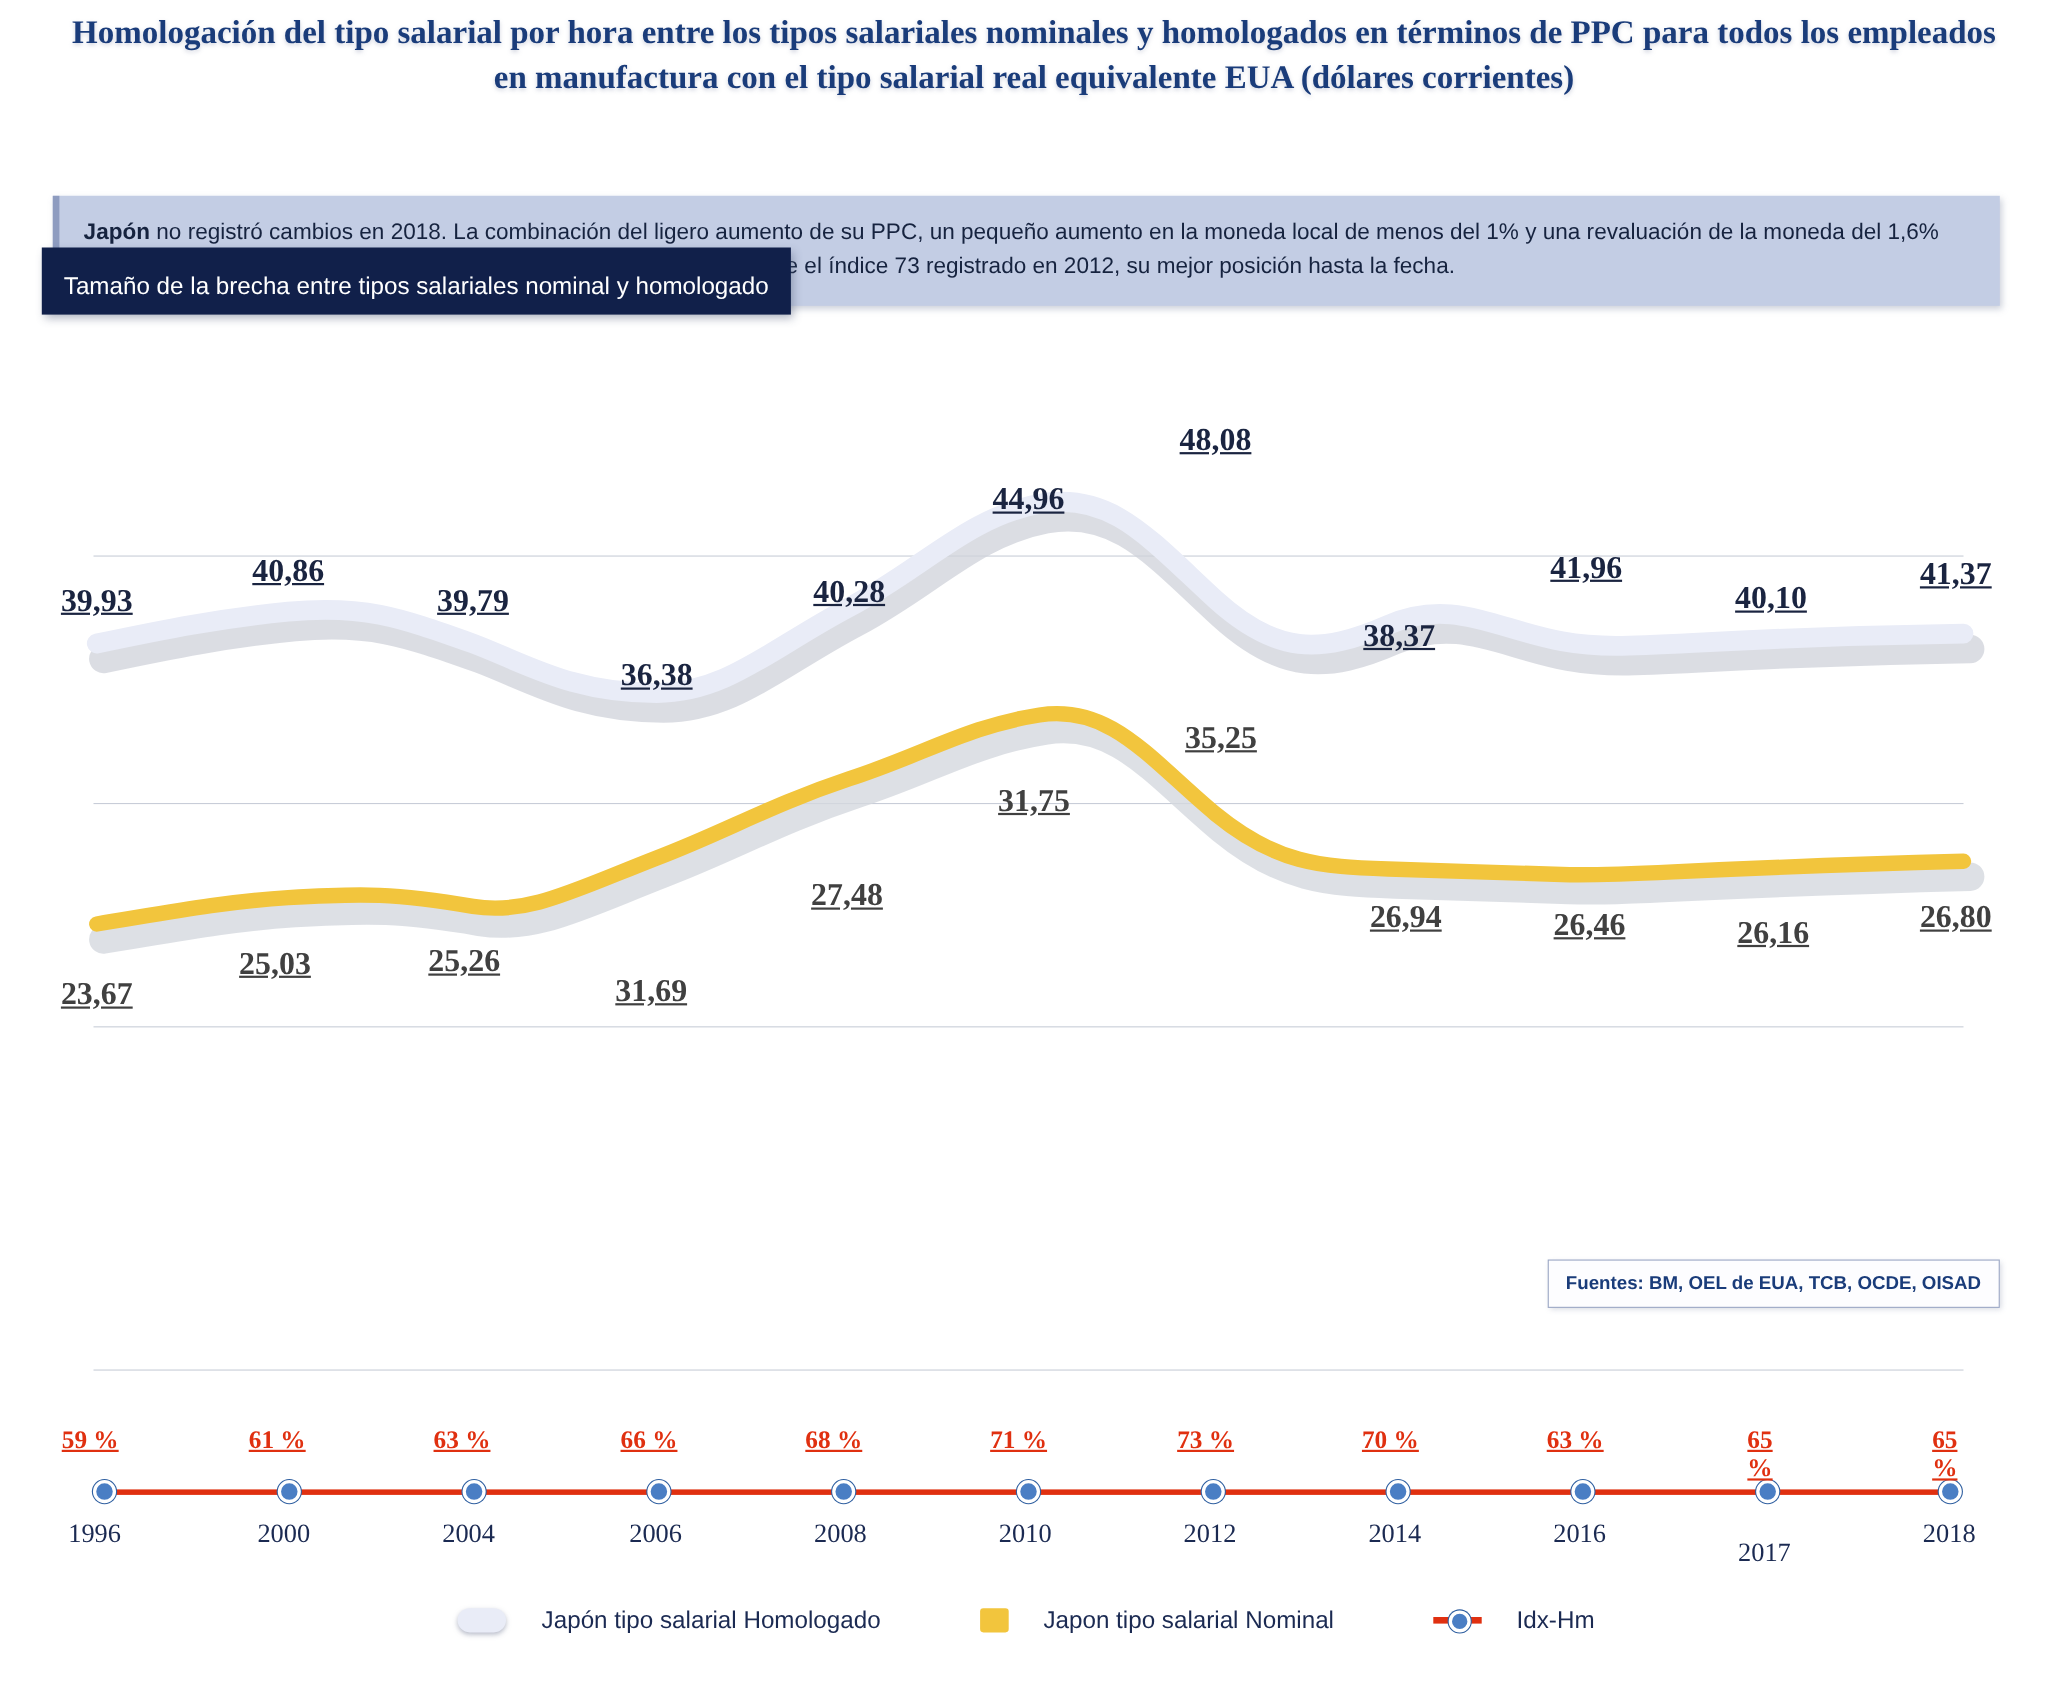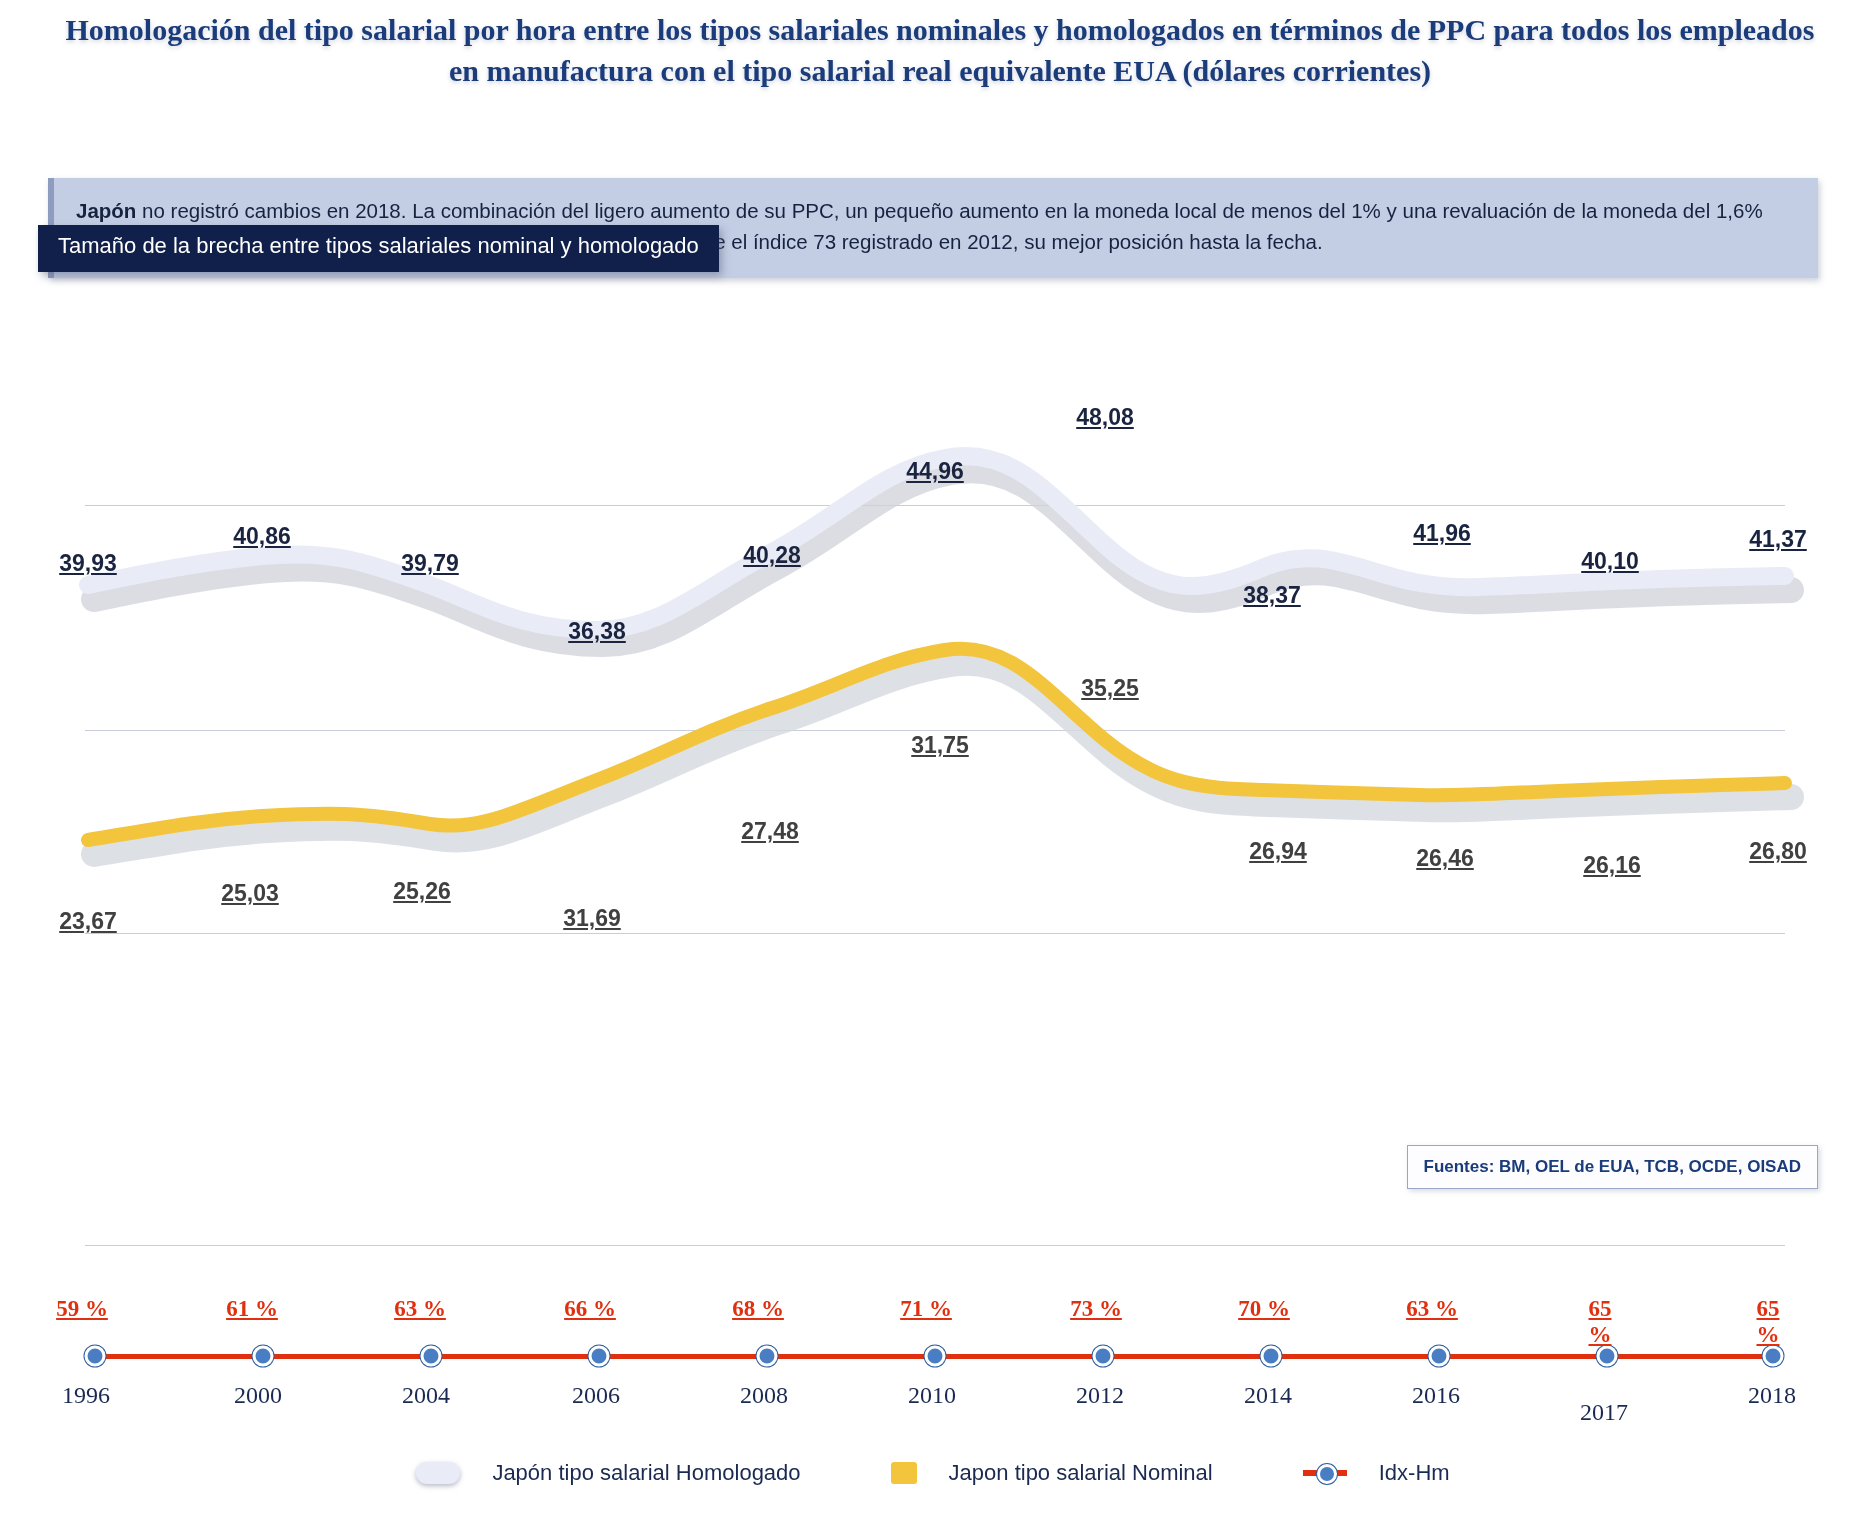--- a/index.html
+++ b/index.html
@@ -32,34 +32,33 @@
   .callout b{font-weight:bold;}
   .plot{
     position:absolute;left:0;top:340px;width:1866px;height:700px;
   }
   .gridline{
     position:absolute;left:85px;width:1700px;height:1px;background:#c8cdd8;
   }
   svg.lines{position:absolute;left:0;top:0;width:1866px;height:700px;}
   .pt-label{
     position:absolute;
-    font-size:23px;font-weight:bold;
+    font-size:29px;font-weight:bold;
     text-decoration:underline;
     white-space:nowrap;
     transform:translateX(-50%);
-    font-family:Liberation Sans, sans-serif;
-    margin-top:20px;
+    font-family:Liberation Serif, serif;
   }
   .pt-label.hom{color:#1a2440;}
   .pt-label.nom{color:#404040;text-align:center;}
   .gap-box{
     position:absolute;left:38px;top:225px;
     background:#11204a;color:#ffffff;
     font-size:22px;
-    padding:8px 20px 13px 20px;
+    padding:22px 20px 13px 20px;
     box-shadow:3px 4px 8px rgba(80,90,120,0.45);
     white-space:nowrap;
   }
   .sources{
     position:absolute;right:48px;top:1145px;
     border:1px solid #9aa6c4;
     background:#fdfdff;
     color:#1a3c7a;font-weight:bold;font-size:17px;
     padding:11px 16px;
     box-shadow:2px 2px 5px rgba(120,130,160,0.3);

